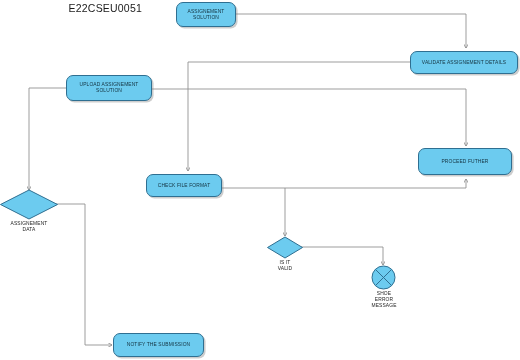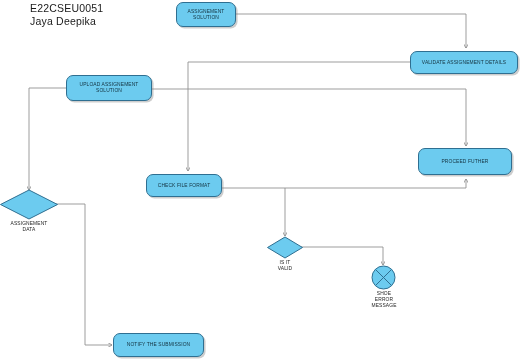--- a/index.html
+++ b/index.html
@@ -22,21 +22,21 @@
     left: 0;
     top: 0;
     width: 520px;
     height: 360px;
   }
   .title-block {
     position: absolute;
     left: 30px;
     top: 2px;
     width: 112px;
-    text-align: left;
+    text-align: right;
     font-size: 10.5px;
     line-height: 13px;
     color: #1a1a1a;
     letter-spacing: 0.2px;
   }
   .node {
     position: absolute;
     box-sizing: border-box;
     display: flex;
     align-items: center;
@@ -73,21 +73,20 @@
     position: absolute;
   }
 </style>
 </head>
 <body>
 
 <div id="canvas">
 
   <div class="title-block">
     <div>E22CSEU0051</div>
-    <div>Jaya Deepika</div>
   </div>
 
   <svg id="edges" viewBox="0 0 520 360">
     <defs>
       <marker id="arrow" viewBox="0 0 10 10" refX="9" refY="5" markerWidth="5.5" markerHeight="5.5" orient="auto-start-reverse">
         <path d="M 0 0 L 10 5 L 0 10" fill="none" stroke="#8a8a8a" stroke-width="1.6"></path>
       </marker>
     </defs>
     <g fill="none" stroke="#8d8d8d" stroke-width="0.85" stroke-linejoin="round">
 

